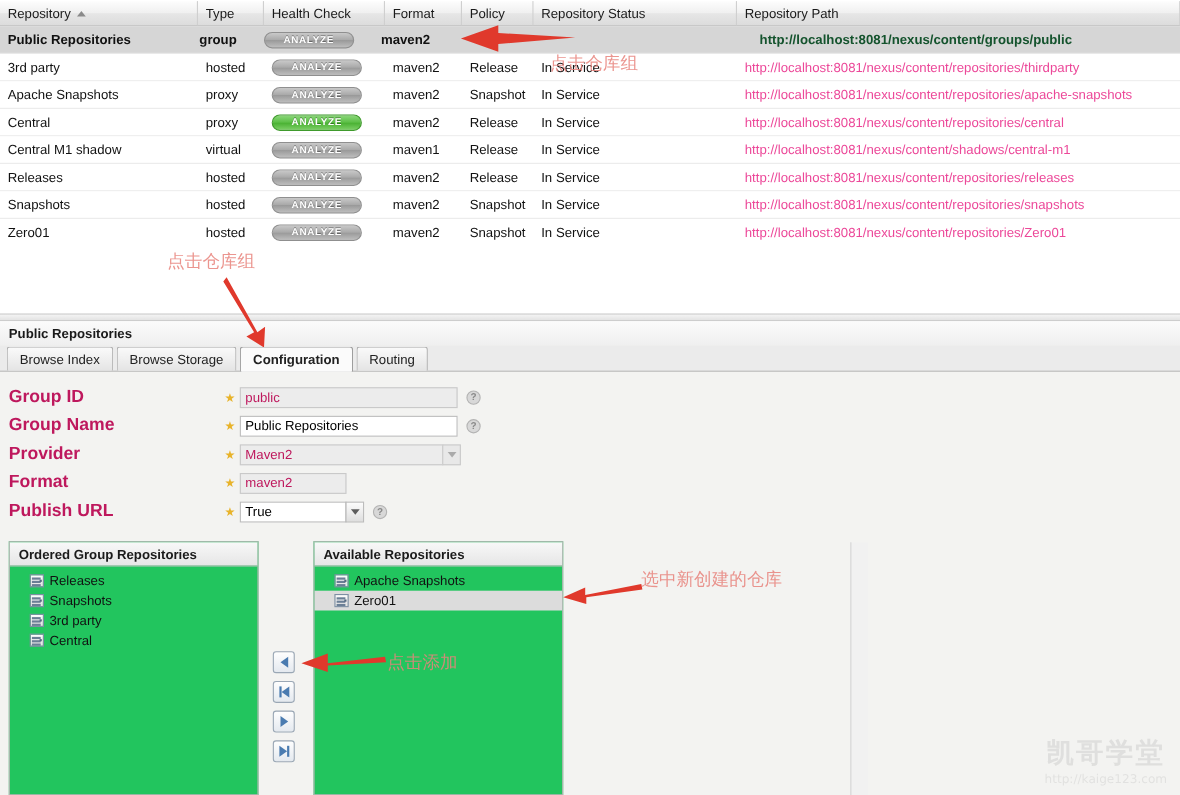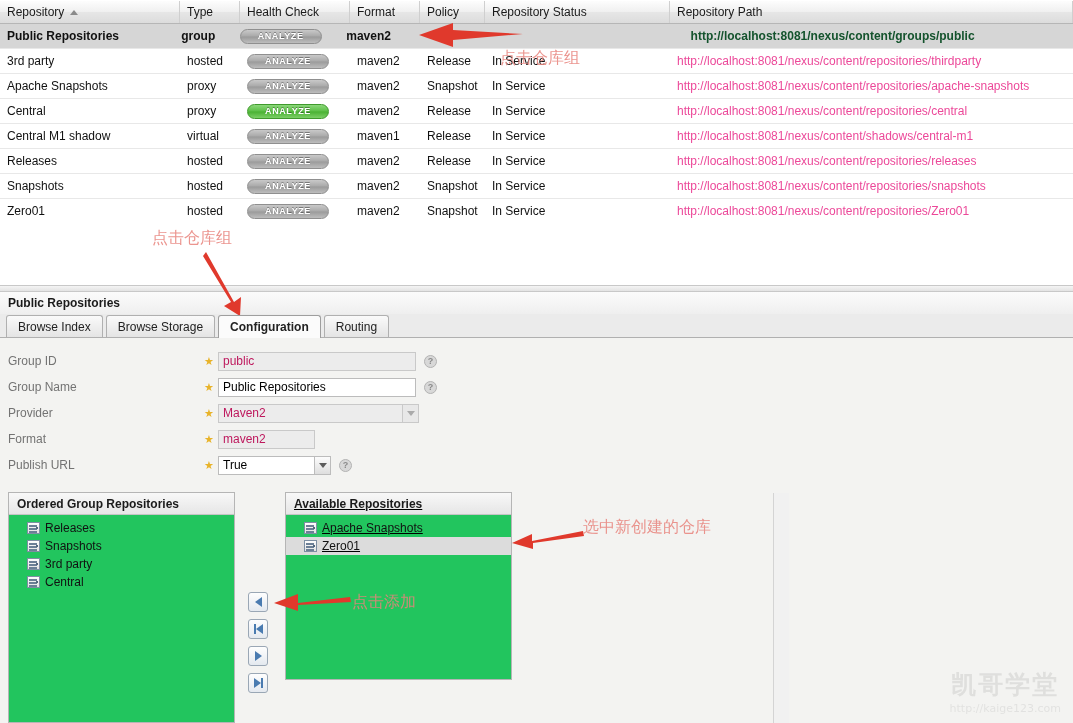--- a/index.html
+++ b/index.html
@@ -108,21 +108,21 @@
     font-weight: bold;
     height: 23px;
     border-color: #9e9e9e;
     position: relative; z-index: 2;
     margin-bottom: -1px;
   }
 
   
   #form { position: relative; padding: 10px 0 0 8px; background: #f3f3f1; }
   .frow { display: flex; align-items: center; height: 26px; }
-  .flabel { width: 196px; font-size: 12px; color: #737373; }
+  .flabel { width: 196px; font-size: 16px; color: #be185d; font-weight: bold; }
   .star { width: 14px; color: #e8b32a; font-size: 11px; }
   .finput {
     height: 19px; border: 1px solid #bcbcbc; background: #ffffff;
     font-size: 12px; color: #000; padding: 0 4px;
     display: flex; align-items: center;
   }
   .finput.readonly { background: #ececec; color: #be185d; border-color: #c9c9c9; }
   .w-wide { width: 198px; }
   .w-mid  { width: 185px; }
   .w-small{ width: 97px; }
@@ -149,21 +149,21 @@
   }
 
   
   #lists { position: absolute; left: 8px; top: 200px; width: 1065px; }
   .listpanel {
     position: absolute; top: 0;
     background: #22c55e;
     border: 1px solid #b5b5b5;
   }
   #ordered-panel { left: 0; width: 227px; height: 231px; }
-  #available-panel { left: 277px; width: 227px; height: 188px; text-decoration: underline; }
+  #available-panel { left: 277px; width: 227px; height: 231px; }
   .listhead {
     height: 22px; padding: 0 8px;
     display: flex; align-items: center;
     font-size: 12px; font-weight: bold; color: #1a1a1a;
     background: linear-gradient(to bottom,#f8f8f8,#e6e6e6);
     border-bottom: 1px solid #c4c4c4;
   }
   .listbody { padding: 4px 0 0 0; }
   .litem {
     display: flex; align-items: center; gap: 5px;

